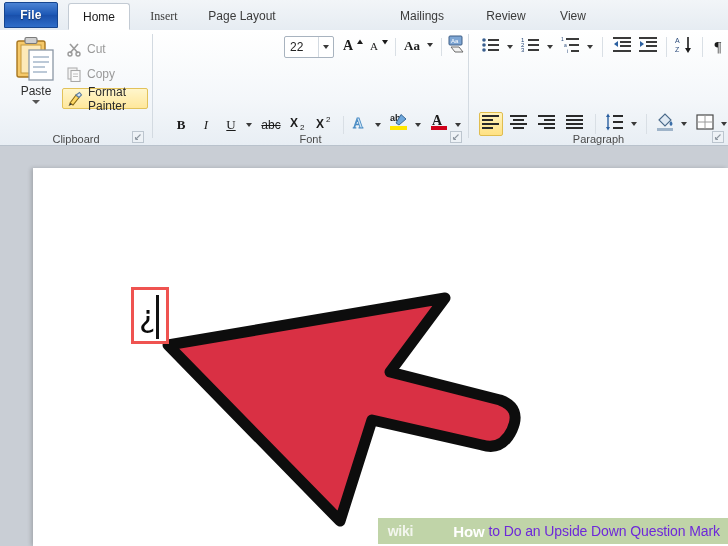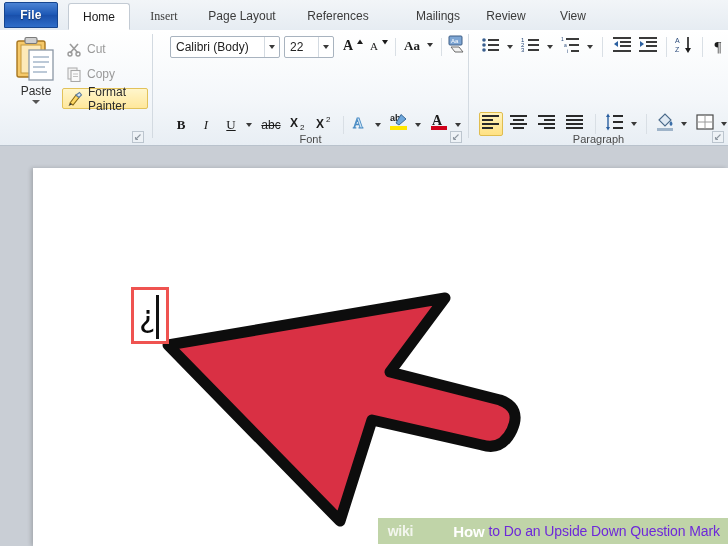--- a/index.html
+++ b/index.html
@@ -227,22 +227,21 @@
 <div id="app">
 
   <div class="tabbar">
     <div class="tabbar-fill"></div>
 
     <div class="file-tab">File</div>
 
     <div class="tab active" style="left:68px; width:62px;">Home</div>
     <div class="tab" style="left:138px; width:52px;font-family:Liberation Serif, serif;">Insert</div>
     <div class="tab" style="left:196px; width:92px;">Page Layout</div>
-    <div class="tab" style="left:296px; width:84px;">References</div>
-    <div class="tab" style="left:400px; width:76px;">Mailings</div>
+    <div class="tab" style="left:384px; width:76px;">Mailings</div>
     <div class="tab" style="left:474px; width:64px;">Review</div>
     <div class="tab" style="left:548px; width:50px;">View</div>
   </div>
 
   <div class="ribbon">
 
     <div class="group" id="g-clipboard">
 
       <div class="paste-btn">
         <div class="paste-icon">
@@ -289,37 +288,32 @@
         <span class="ico16">
           <svg viewBox="0 0 16 16" width="16" height="16">
             <path d="M3 12 L9 4 L12 6.5 L6 14 Z" fill="#ffd966" stroke="#8a6a14" stroke-width="1.1"></path>
             <path d="M9 4 L12.5 1.5 L14.5 4 L12 6.5 Z" fill="#d8e6f5" stroke="#5f7f9f" stroke-width="1.1"></path>
             <path d="M3 12 L1.5 15 L5 13.6 Z" fill="#3a3a3a"></path>
           </svg>
         </span>
         <span class="lbl">Format Painter</span>
       </div>
 
+      <div class="group-label">Clipboard</div>
       <div class="launcher" style="right:8px;">
         <svg viewBox="0 0 12 12" width="12" height="12">
           <rect x="0.5" y="0.5" width="11" height="11" fill="#f2f5f8" stroke="#97a3b0"></rect>
           <path d="M8.5 3.5 L3.5 8.5 M3.5 8.5 L6 8.5 M3.5 8.5 L3.5 6" stroke="#46525f" stroke-width="1.1" fill="none"></path>
         </svg>
       </div>
     </div>
     <div class="group-sep" style="left:152px;"></div>
 
     <div class="group" id="g-font">
 
-      <div class="combo" style="left:17px; top:6px; width:110px;">
-        <span class="val">Calibri (Body)</span>
-        <span class="dd">
-          <span class="caret-sm"></span>
-        </span>
-      </div>
 
       <div class="combo" style="left:131px; top:6px; width:50px;">
         <span class="val">22</span>
         <span class="dd">
           <span class="caret-sm"></span>
         </span>
       </div>
 
       <div class="btn" style="left:188px; top:6px; width:24px; height:22px;">
         <span>

